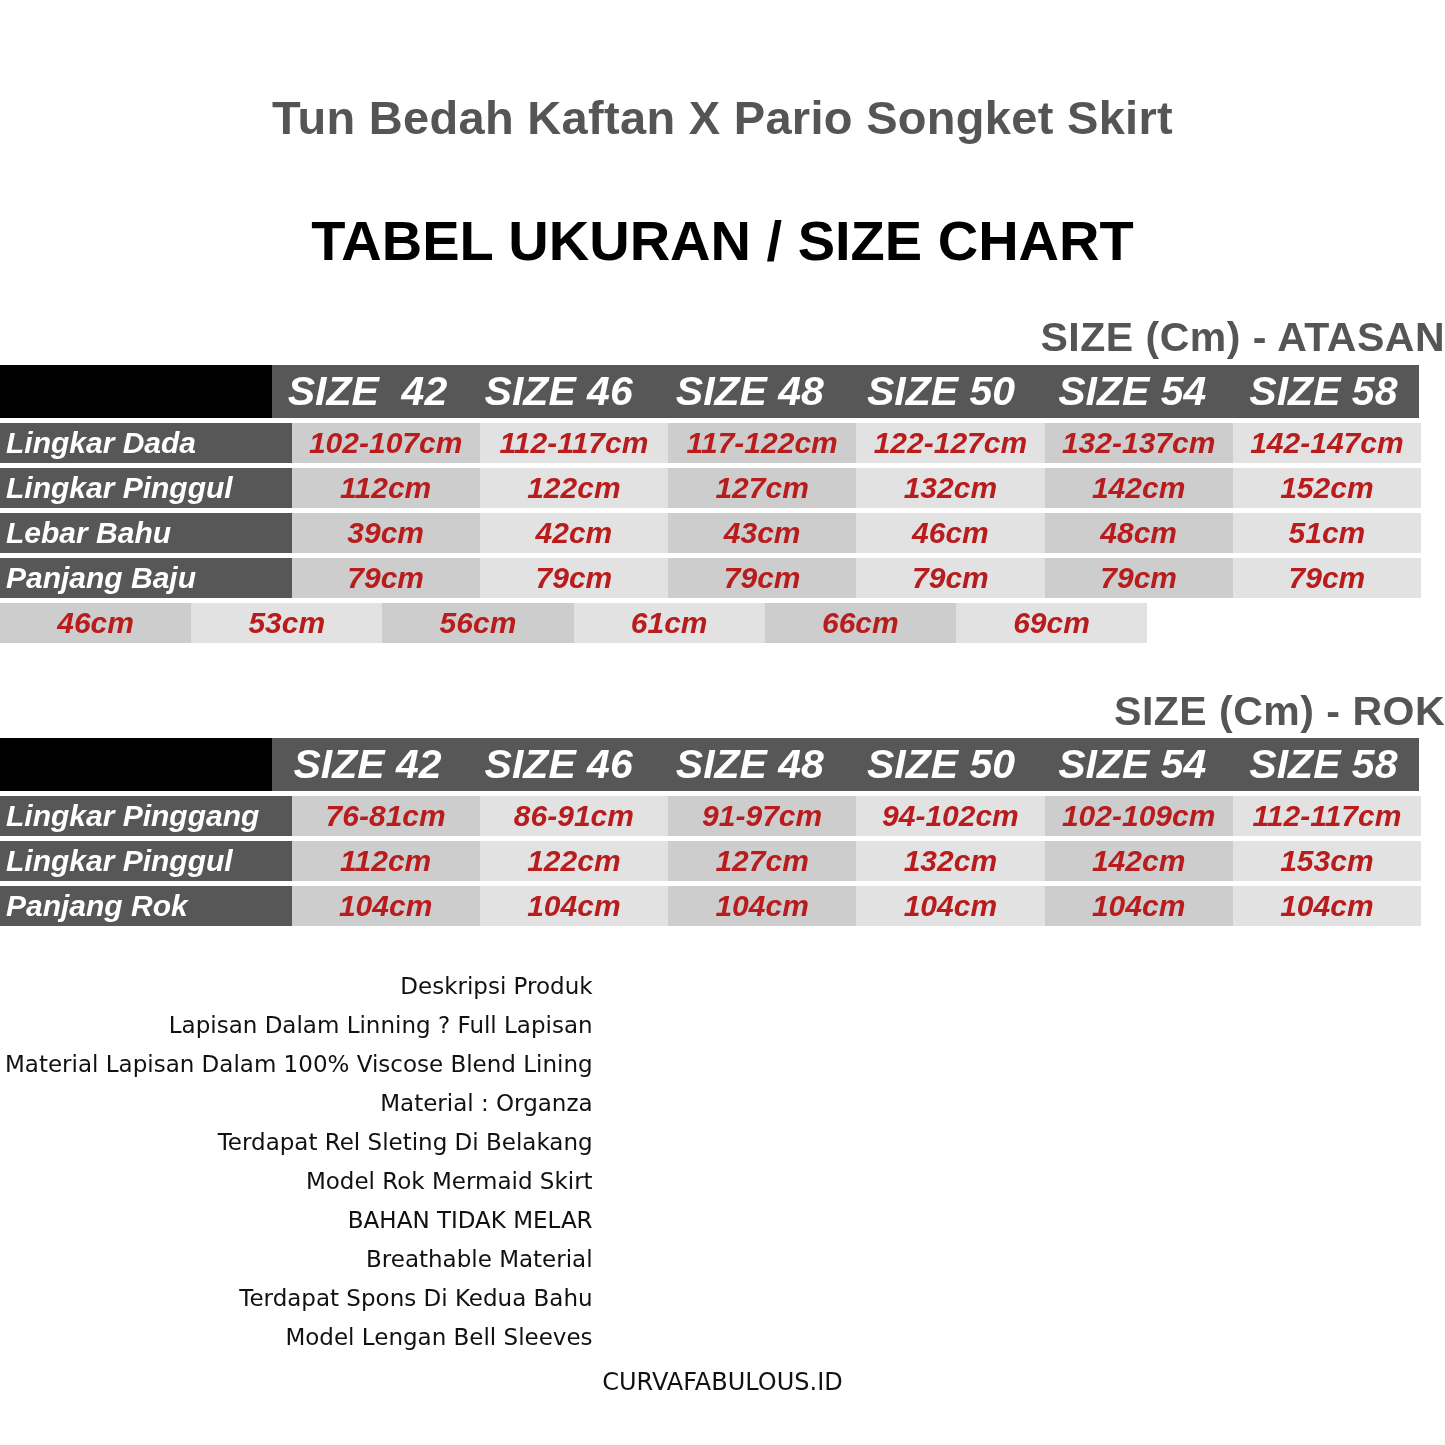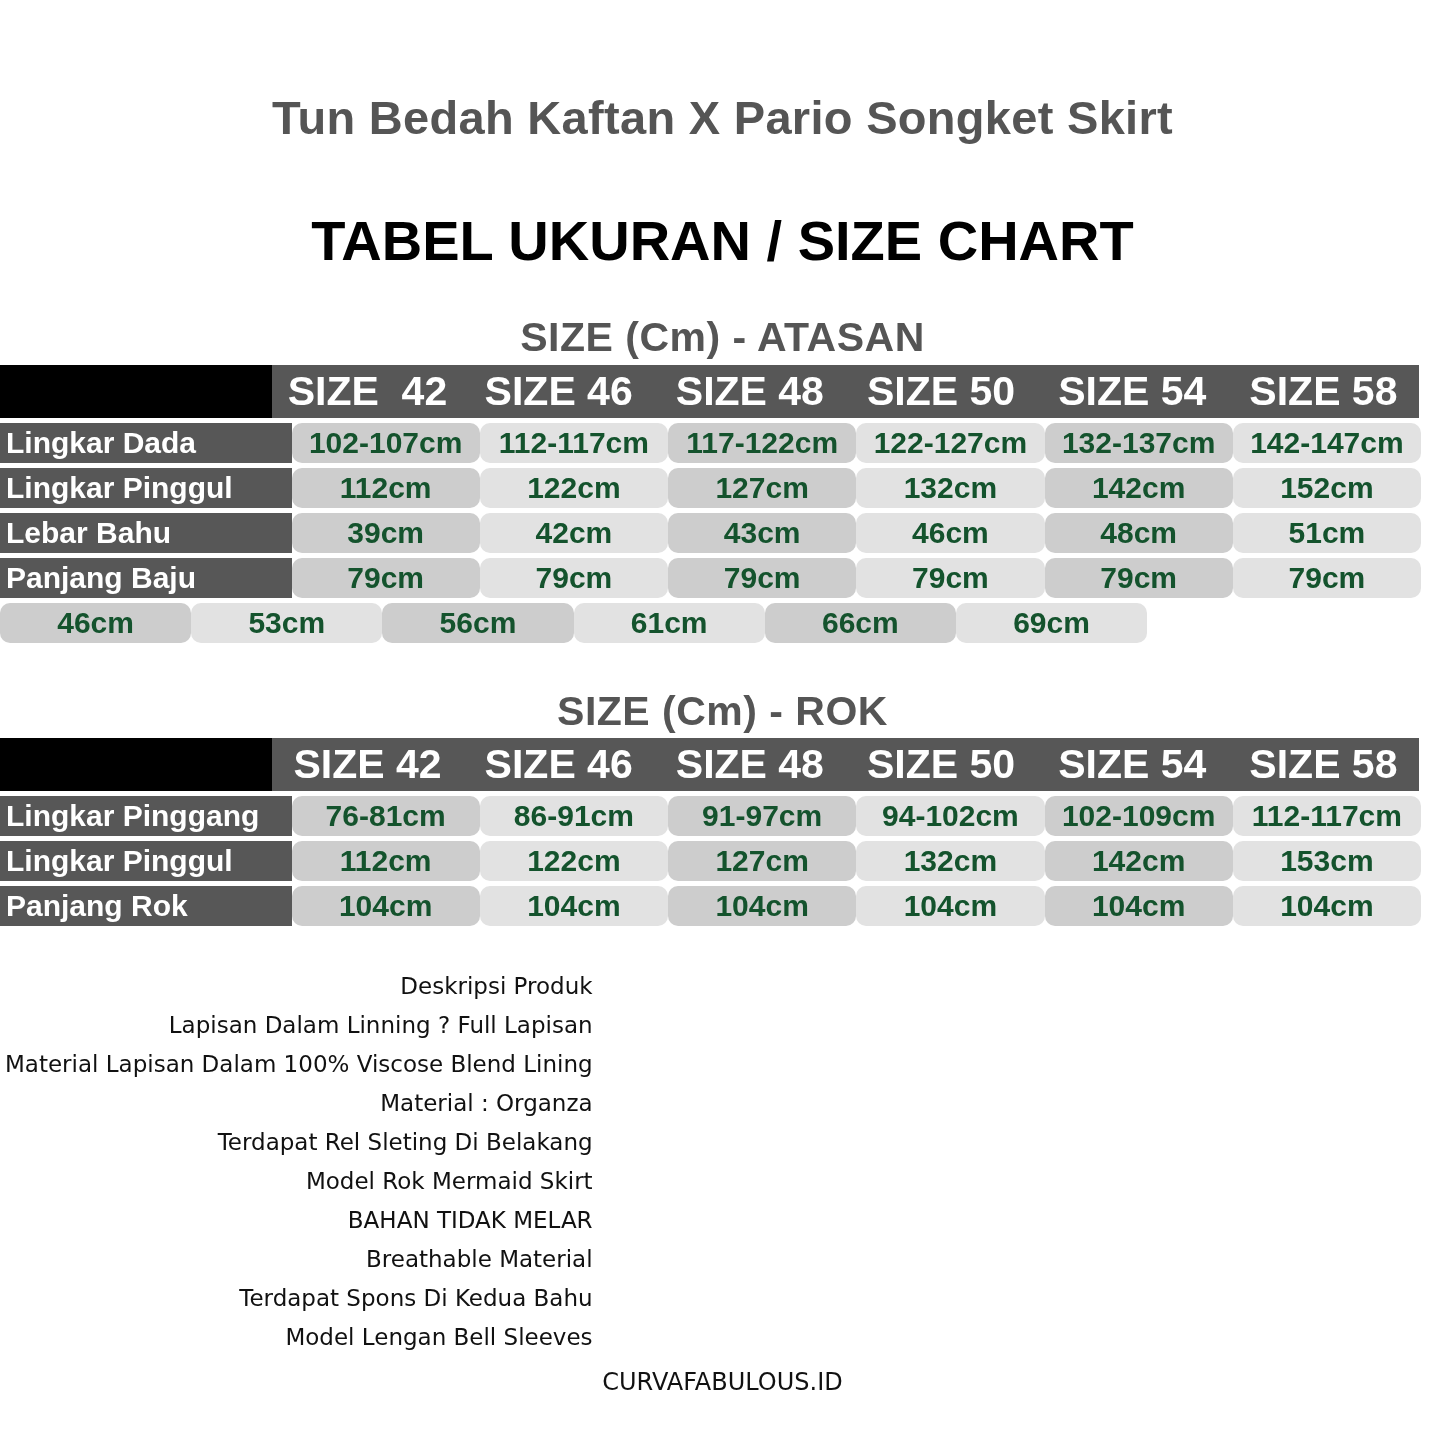--- a/index.html
+++ b/index.html
@@ -11,41 +11,41 @@
       position: absolute; left: 0; width: 1445px; top: 90px; text-align: center;
       font-family: "Liberation Sans", sans-serif; font-weight: bold;
       font-size: 47px; color: #555555; letter-spacing: 0.3px;
     }
     .main-title {
       position: absolute; left: 0; width: 1445px; top: 208px; text-align: center;
       font-family: "Liberation Sans", sans-serif; font-weight: bold;
       font-size: 56px; color: #000000;
     }
     .section-title {
-      position: absolute; left: 0; width: 1445px; text-align: center;
+      position: absolute; left: 0; width: 1445px; text-align: right;
       font-family: "Liberation Sans", sans-serif; font-weight: bold;
       font-size: 41px; color: #555555; letter-spacing: 0.5px;
     }
-    .tbl { position: absolute; left: 0; width: 1421px; }
+    .tbl { position: absolute; left: 0; width: 1421px; font-style: italic; }
     .hdr-row { display: flex; height: 53px; }
     .hdr-corner { width: 296px; background: #000000; }
     .hdr-cells { flex: 1; display: flex; background: #575757; margin-right: 2px; }
     .hdr-cell {
       width: 191.2px; display: flex; align-items: center; justify-content: center;
       color: #ffffff; font-weight: bold; font-size: 41px; white-space: pre;
     }
     .row { display: flex; height: 40px; margin-top: 5px; }
     .row-label {
       width: 296px; background: #575757; color: #ffffff; font-weight: bold;
       font-size: 30px; display: flex; align-items: center; padding-left: 6px;
       box-sizing: border-box; white-space: nowrap;
     }
     .cell {
       width: 191.2px; display: flex; align-items: center; justify-content: center;
-      color: #14532d; font-weight: bold; font-size: 30px; white-space: nowrap; border-radius: 10px;
+      color: #b91c1c; font-weight: bold; font-size: 30px; white-space: nowrap;
     }
     .cell.dk { background: #cdcdcd; }
     .cell.lt { background: #e2e2e2; }
     .desc {
       position: absolute; left: 5px; top: 968px;
       font-family: "DejaVu Sans", sans-serif; font-size: 23px; color: #111111; text-align: right;
     }
     .desc div { height: 39px; line-height: 36px; }
     .footer {
       position: absolute; left: 0; width: 1445px; top: 1368px; text-align: center;

